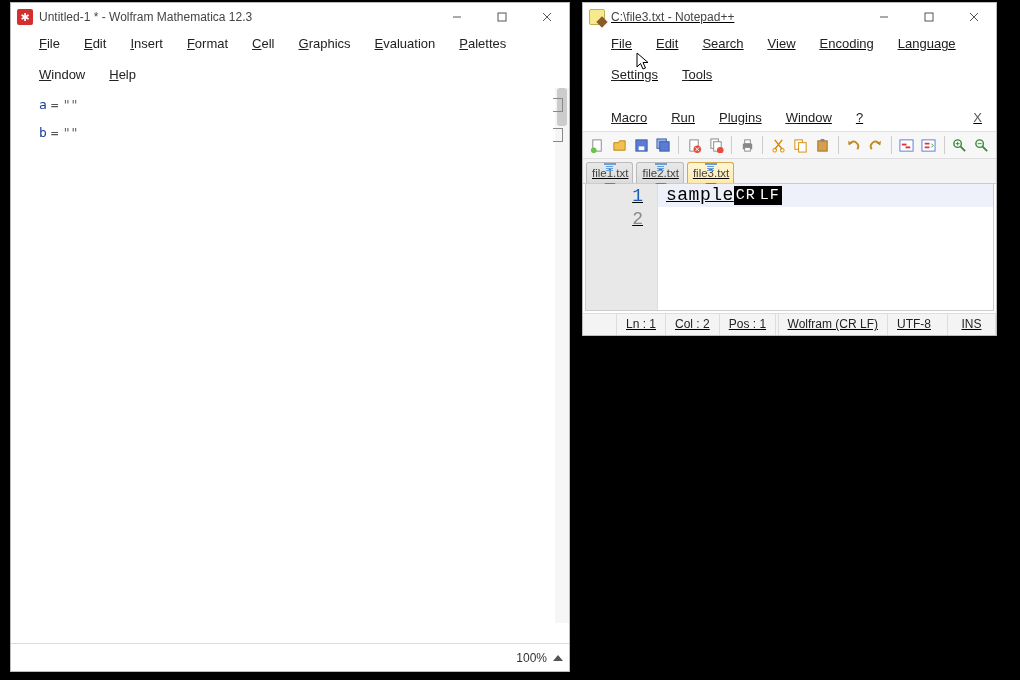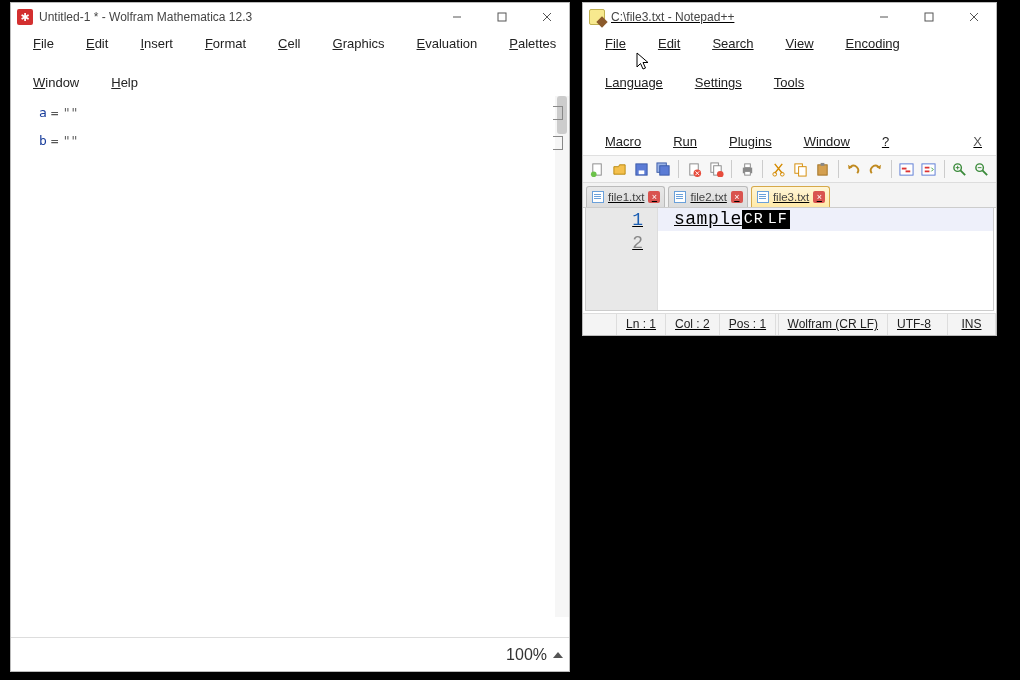--- a/index.html
+++ b/index.html
@@ -48,22 +48,22 @@
   .winbtns { display:flex; }
   .winbtn {
     width: 45px; height: 28px;
     display:flex; align-items:center; justify-content:center;
     color:#555; font-size:12px; font-family:Arial;
   }
   .winbtn svg { width:10px; height:10px; stroke:#555; stroke-width:1; fill:none;}
 
   .menubar {
     display:flex;
-    gap: 20px;
-    padding: 3px 6px 4px 16px;
+    gap: 12px;
+    padding: 3px 6px 4px 22px;
     font-size: 13px;
     color:#222;
     flex-wrap: wrap;
     text-align: center;
   }
   .menuitem { padding: 2px 6px; }
   .menuitem u { text-decoration: underline; }
   .menubar .right-x { margin-left:auto; padding:2px 8px; color:#555;}
 
   
@@ -80,23 +80,23 @@
     border-right: 1px solid #888;
     border-top: 1px solid #888;
     border-bottom: 1px solid #888;
   }
   .math-scroll {
     position:absolute; right:0; top:0; width:14px; bottom:20px;
     background:#f6f6f6;
   }
   .math-scroll .thumb { position:absolute; top:0; left:2px; right:2px; height:38px; background:#ccc; border-radius:3px;}
   .math-status {
-    height:34px; border-top:1px solid #ddd;
+    height:28px; border-top:1px solid #ddd;
     display:flex; align-items:center; justify-content:flex-end;
-    padding: 0 6px; font-size:16px; color:#333;
+    padding: 0 6px; font-size:12px; color:#333;
     gap:6px;
   }
   .tri-up { width:0;height:0;border-left:5px solid transparent;border-right:5px solid transparent;border-bottom:6px solid #555;}
 
   
   .toolbar {
     display:flex; gap:4px; padding: 3px 5px;
     border-top:1px solid #e0e0e0;
     border-bottom:1px solid #ddd;
     background:#f7f7f7;
@@ -121,20 +121,21 @@
     display:flex; align-items:center;
     height:21px;
     padding: 0 4px 0 5px;
     border:1px solid #bbb;
     border-bottom:none;
     border-radius: 3px 3px 0 0;
     margin-left:3px;
     font-size: 11.5px;
     gap:4px;
     color:#444;
+    flex-direction:column;
   }
   .ftab.inactive { background: linear-gradient(#e8e8e8,#dcdcdc); }
   .ftab.active { background: linear-gradient(#fff6d8,#ffe9a8); border-color:#d6a94a;}
   .ftab .ficon { width:12px;height:12px; display:inline-block; position:relative;}
   .ftab .ficon::before { content:""; position:absolute; inset:0; background:#fff; border:1px solid #6aa0da;}
   .ftab .ficon::after { content:""; position:absolute; left:2px; top:3px; width:7px; height:1px; background:#6aa0da; box-shadow:0 2px 0 #6aa0da, 0 4px 0 #6aa0da;}
   .ftab .xclose { width:12px;height:12px;border-radius:2px;background:#d9534f;color:#fff;font-size:9px;line-height:12px;text-align:center;}
 
   .editor {
     flex:1;
@@ -150,21 +151,21 @@
     background:#e8e8e8;
     text-align:right;
     padding: 1px 14px 0 0;
     color:#888;
     font-size:18px;
     line-height:23px;
     border-right:1px solid #ddd;
   }
   .gutter div.cur { color:#1a5eb3; font-weight:500;}
   .editbody { flex:1; position:relative;}
-  .edline { height:23px; line-height:23px; font-size:18px; padding-left:16px; letter-spacing:0.5px;}
+  .edline { height:23px; line-height:23px; font-size:18px; padding-left:8px; letter-spacing:0.5px;}
   .edline.cur { background:#eef0fa; }
   .eolmark { display:inline-block; background:#000; color:#fff; font-size:15px; padding:0 2px; line-height:19px; vertical-align:1px; letter-spacing:1px;}
   .statusbar {
     height:22px;
     border-top:1px solid #ddd;
     display:flex; align-items:stretch;
     font-size:12px; color:#222;
     background:#f4f4f4;
   }
   .statusbar .cell { padding: 3px 9px; border-right:1px solid #ddd;}

